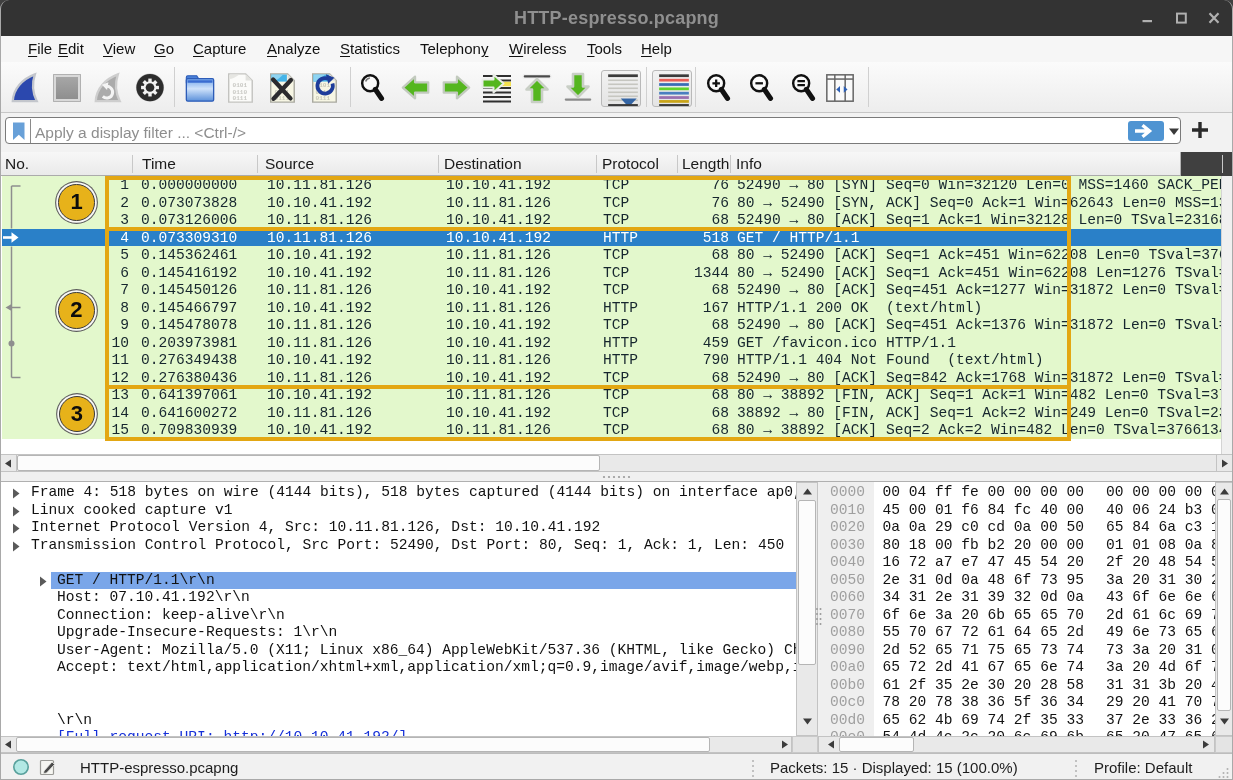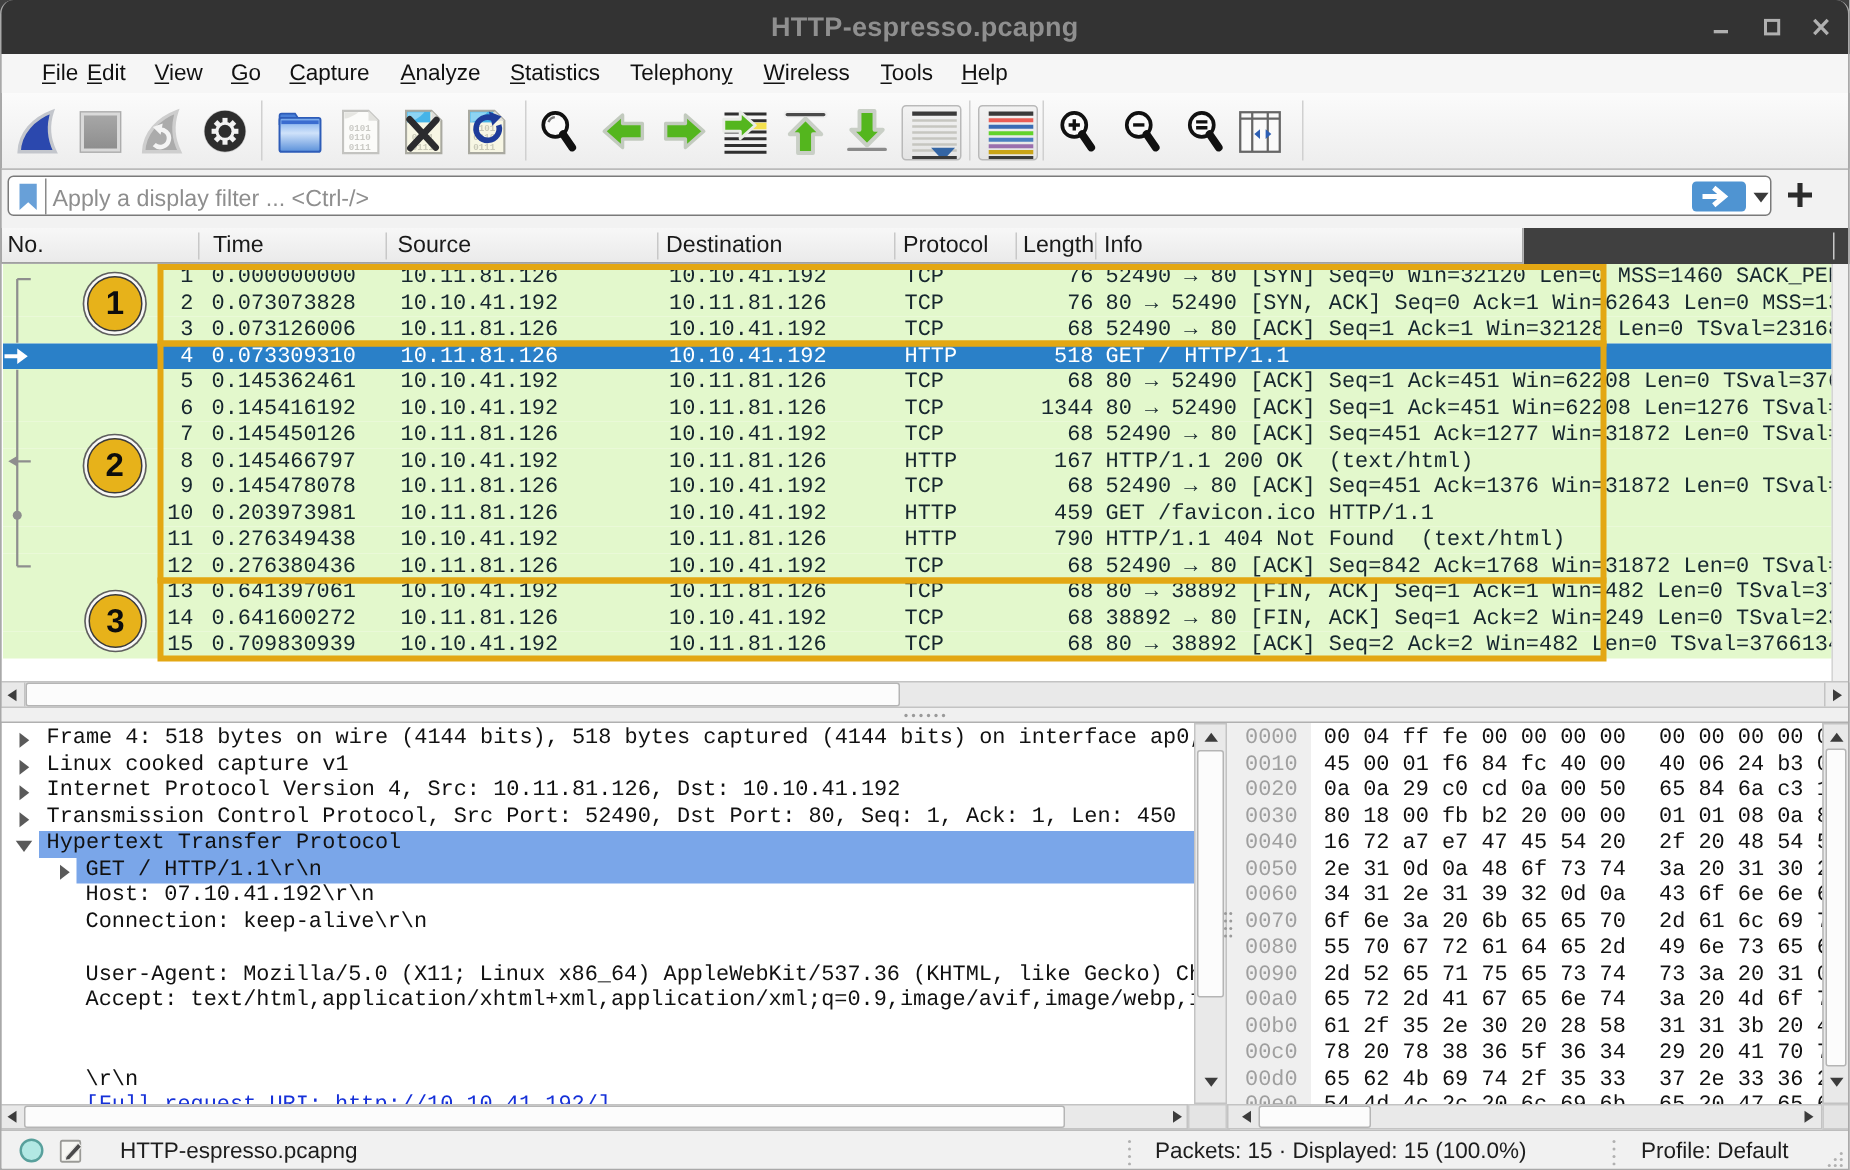--- a/index.html
+++ b/index.html
@@ -16,21 +16,21 @@
 
 #toolbar { left:0; top:62px; width:1233px; height:51px; background:linear-gradient(#fbfbfb,#ededed); border-bottom:1px solid #c6c6c6; border-left:1px solid #b4b4b4; border-right:1px solid #b4b4b4; }
 .tbi { top:10px; width:32px; height:32px; }
 .tbsep { top:5px; width:1px; height:40px; background:#d0d0d0; }
 .tbbox { top:8px; width:40px; height:37px; border:1px solid #b9b9b9; border-radius:3px; background:linear-gradient(#f2f2f2,#e4e4e4); }
 
 #filterbar { left:0; top:113px; width:1233px; height:39px; background:#f2f2f2; border-left:1px solid #b4b4b4; border-right:1px solid #b4b4b4; }
 #filterinput { left:4px; top:4px; width:1176px; height:27px; background:#fff; border:1px solid #7a7a7a; border-radius:4px; }
 #fph { left:29px; top:6px; font-size:15.5px; color:#8e8e8e; }
 
-#pkthdr { left:0; top:152px; width:1016px; height:24px; background:linear-gradient(#f7f7f7,#eaeaea); border-bottom:1px solid #ababab; border-left:1px solid #b4b4b4; border-right:1px solid #b4b4b4; }
+#pkthdr { left:0; top:152px; width:1181px; height:24px; background:linear-gradient(#f7f7f7,#eaeaea); border-bottom:1px solid #ababab; border-left:1px solid #b4b4b4; border-right:1px solid #b4b4b4; }
 .hc { top:3px; font-size:15.5px; color:#1a1a1a; }
 .hsep { top:3px; width:1px; height:18px; background:#c8c8c8; }
 
 #pktlist { left:0; top:176px; width:1233px; height:279px; background:#ffffff; border-left:1px solid #b4b4b4; }
 .prow { position:absolute; left:1px; width:1220px; height:17.5px; background:#e3f8cc; font-family:"Liberation Mono",monospace; font-size:14.6px; color:#16262e; white-space:pre; overflow:hidden; }
 .prow.sel { background:#2a80c8; color:#ffffff; }
 .pc { position:absolute; top:1px; }
 .num { left:0; width:127px; text-align:right; }
 .tim { left:139px; }
 .src { left:265px; }
@@ -337,41 +337,39 @@
         </svg><span class="abs" style="left:30px">Frame 4: 518 bytes on wire (4144 bits), 518 bytes captured (4144 bits) on interface ap0, id 0</span></div>
     <div class="drow" style="top:19.5px"><svg class="abs" style="left:10px;top:4px" width="10" height="11">
           <path d="M2 0.5 L8.5 5.5 L2 10.5 Z" fill="#5a5a5a"></path>
         </svg><span class="abs" style="left:30px">Linux cooked capture v1</span></div>
     <div class="drow" style="top:37.0px"><svg class="abs" style="left:10px;top:4px" width="10" height="11">
           <path d="M2 0.5 L8.5 5.5 L2 10.5 Z" fill="#5a5a5a"></path>
         </svg><span class="abs" style="left:30px">Internet Protocol Version 4, Src: 10.11.81.126, Dst: 10.10.41.192</span></div>
     <div class="drow" style="top:54.5px"><svg class="abs" style="left:10px;top:4px" width="10" height="11">
           <path d="M2 0.5 L8.5 5.5 L2 10.5 Z" fill="#5a5a5a"></path>
         </svg><span class="abs" style="left:30px">Transmission Control Protocol, Src Port: 52490, Dst Port: 80, Seq: 1, Ack: 1, Len: 450</span></div>
-    <div class="drow" style="top:72.0px"><div class="abs" style="left:25px;top:0;width:771px;height:17.5px;background:#7aa6e9"></div><svg class="abs" style="left:9px;top:5px" width="12" height="10">
-          <path d="M0.5 1.5 L11.5 1.5 L6 9 Z" fill="#5a5a5a"></path>
-        </svg><span class="abs" style="left:30px">Hypertext Transfer Protocol</span></div>
     <div class="drow" style="top:89.5px"><div class="abs" style="left:50px;top:0;width:746px;height:17.5px;background:#7aa6e9"></div><svg class="abs" style="left:37px;top:4px" width="10" height="11">
           <path d="M2 0.5 L8.5 5.5 L2 10.5 Z" fill="#5a5a5a"></path>
         </svg><span class="abs" style="left:56px">GET / HTTP/1.1\r\n</span></div>
     <div class="drow" style="top:107.0px"><span class="abs" style="left:56px">Host: 07.10.41.192\r\n</span></div>
     <div class="drow" style="top:124.5px"><span class="abs" style="left:56px">Connection: keep-alive\r\n</span></div>
+    <div class="drow" style="top:142.0px"><span class="abs" style="left:56px">Upgrade-Insecure-Requests: 1\r\n</span></div>
     <div class="drow" style="top:159.5px"><span class="abs" style="left:56px">User-Agent: Mozilla/5.0 (X11; Linux x86_64) AppleWebKit/537.36 (KHTML, like Gecko) Chrome/131.0.0.0 Safari/537.36\r\n</span></div>
     <div class="drow" style="top:177.0px"><span class="abs" style="left:56px">Accept: text/html,application/xhtml+xml,application/xml;q=0.9,image/avif,image/webp,image/apng,*/*;q=0.8\r\n</span></div>
     <div class="drow" style="top:229.5px"><span class="abs" style="left:56px">\r\n</span></div>
     <div class="drow" style="top:247.0px"><span class="abs" style="left:56px;color:#1530d8">[Full request URI: http://10.10.41.192/]</span></div>
   </div>
   <div id="hex" class="abs">
       <div id="hexgut"></div>
     <div class="xrow" style="top:2.0px"><span class="abs" style="left:0">0000</span><b class="abs" style="left:52.5px">00 04 ff fe 00 00 00 00</b><b class="abs" style="left:276px">00 00 00 00 08 00 45 00</b></div>
     <div class="xrow" style="top:19.5px"><span class="abs" style="left:0">0010</span><b class="abs" style="left:52.5px">45 00 01 f6 84 fc 40 00</b><b class="abs" style="left:276px">40 06 24 b3 0a 0b 51 7e</b></div>
     <div class="xrow" style="top:37.0px"><span class="abs" style="left:0">0020</span><b class="abs" style="left:52.5px">0a 0a 29 c0 cd 0a 00 50</b><b class="abs" style="left:276px">65 84 6a c3 16 72 a7 e7</b></div>
     <div class="xrow" style="top:54.5px"><span class="abs" style="left:0">0030</span><b class="abs" style="left:52.5px">80 18 00 fb b2 20 00 00</b><b class="abs" style="left:276px">01 01 08 0a 8a 24 c0 80</b></div>
     <div class="xrow" style="top:72.0px"><span class="abs" style="left:0">0040</span><b class="abs" style="left:52.5px">16 72 a7 e7 47 45 54 20</b><b class="abs" style="left:276px">2f 20 48 54 54 50 2f 31</b></div>
-    <div class="xrow" style="top:89.5px"><span class="abs" style="left:0">0050</span><b class="abs" style="left:52.5px">2e 31 0d 0a 48 6f 73 74</b><b class="abs" style="left:276px">3a 20 31 30 2e 31 30 2e</b></div>
+    <div class="xrow" style="top:89.5px"><span class="abs" style="left:0">0050</span><b class="abs" style="left:52.5px">2e 31 0d 0a 48 6f 73 95</b><b class="abs" style="left:276px">3a 20 31 30 2e 31 30 2e</b></div>
     <div class="xrow" style="top:107.0px"><span class="abs" style="left:0">0060</span><b class="abs" style="left:52.5px">34 31 2e 31 39 32 0d 0a</b><b class="abs" style="left:276px">43 6f 6e 6e 65 63 74 69</b></div>
     <div class="xrow" style="top:124.5px"><span class="abs" style="left:0">0070</span><b class="abs" style="left:52.5px">6f 6e 3a 20 6b 65 65 70</b><b class="abs" style="left:276px">2d 61 6c 69 76 65 0d 0a</b></div>
     <div class="xrow" style="top:142.0px"><span class="abs" style="left:0">0080</span><b class="abs" style="left:52.5px">55 70 67 72 61 64 65 2d</b><b class="abs" style="left:276px">49 6e 73 65 63 75 72 65</b></div>
     <div class="xrow" style="top:159.5px"><span class="abs" style="left:0">0090</span><b class="abs" style="left:52.5px">2d 52 65 71 75 65 73 74</b><b class="abs" style="left:276px">73 3a 20 31 0d 0a 55 73</b></div>
     <div class="xrow" style="top:177.0px"><span class="abs" style="left:0">00a0</span><b class="abs" style="left:52.5px">65 72 2d 41 67 65 6e 74</b><b class="abs" style="left:276px">3a 20 4d 6f 7a 69 6c 6c</b></div>
     <div class="xrow" style="top:194.5px"><span class="abs" style="left:0">00b0</span><b class="abs" style="left:52.5px">61 2f 35 2e 30 20 28 58</b><b class="abs" style="left:276px">31 31 3b 20 4c 69 6e 75</b></div>
     <div class="xrow" style="top:212.0px"><span class="abs" style="left:0">00c0</span><b class="abs" style="left:52.5px">78 20 78 38 36 5f 36 34</b><b class="abs" style="left:276px">29 20 41 70 70 6c 65 57</b></div>
     <div class="xrow" style="top:229.5px"><span class="abs" style="left:0">00d0</span><b class="abs" style="left:52.5px">65 62 4b 69 74 2f 35 33</b><b class="abs" style="left:276px">37 2e 33 36 20 28 4b 48</b></div>
     <div class="xrow" style="top:247.0px"><span class="abs" style="left:0">00e0</span><b class="abs" style="left:52.5px">54 4d 4c 2c 20 6c 69 6b</b><b class="abs" style="left:276px">65 20 47 65 63 6b 6f 29</b></div>
   </div>

